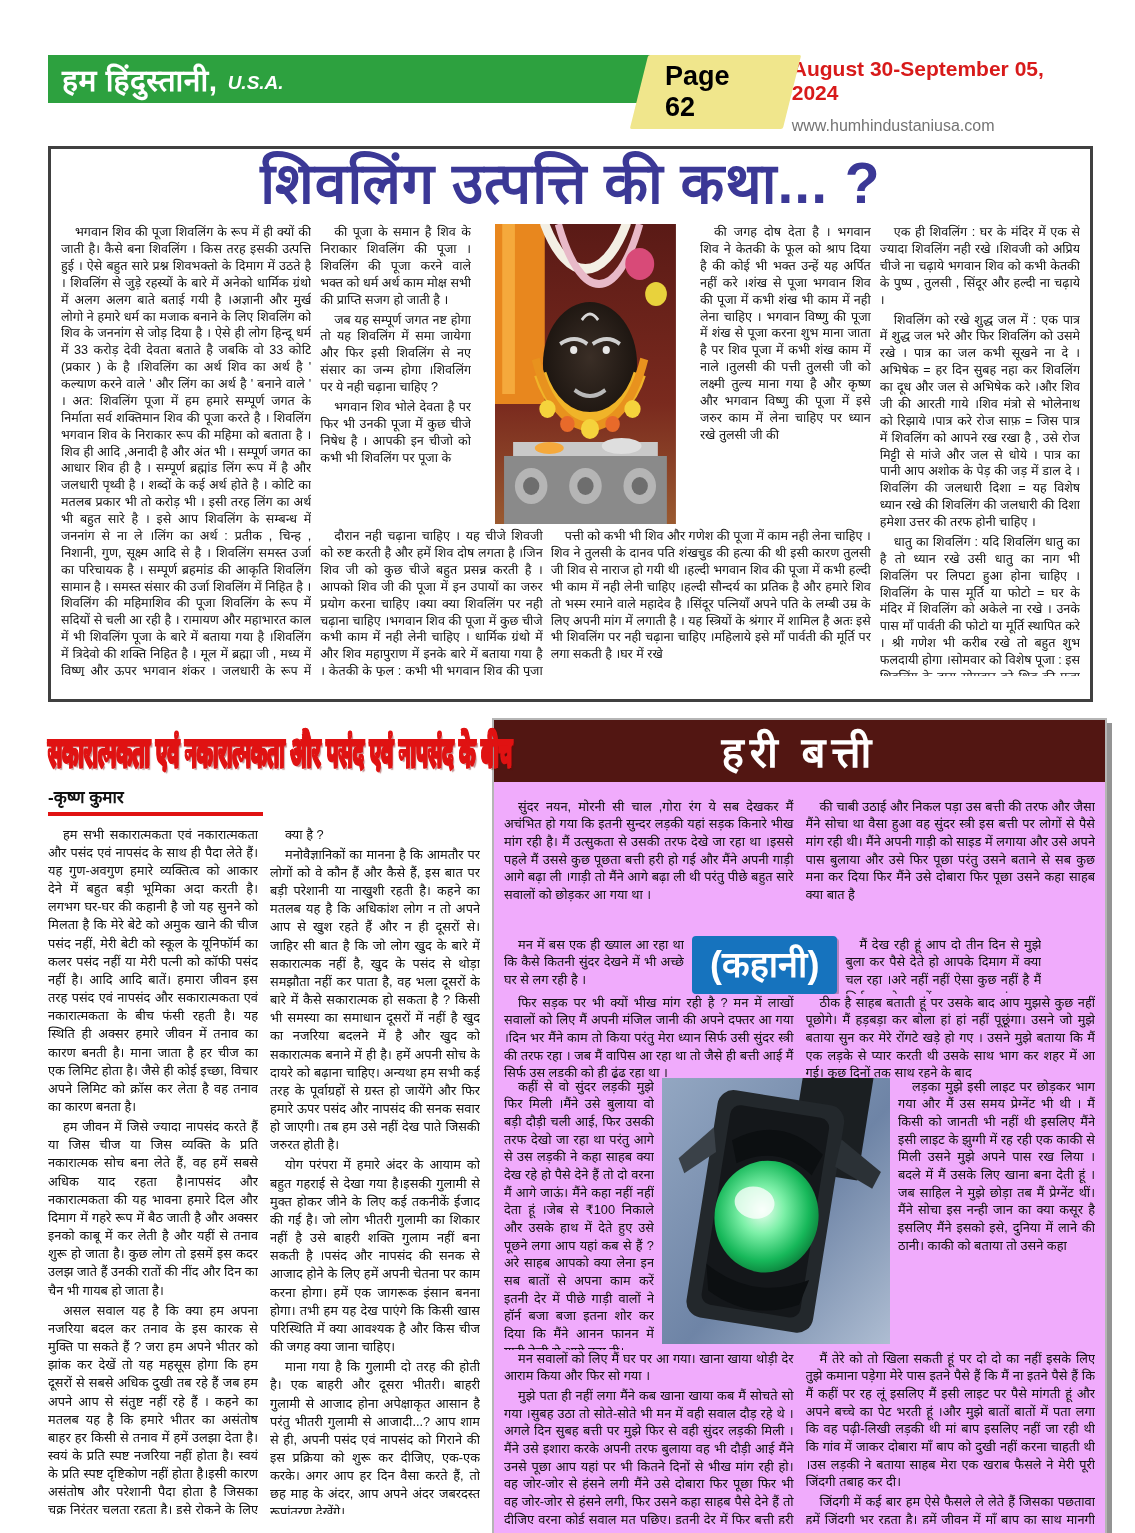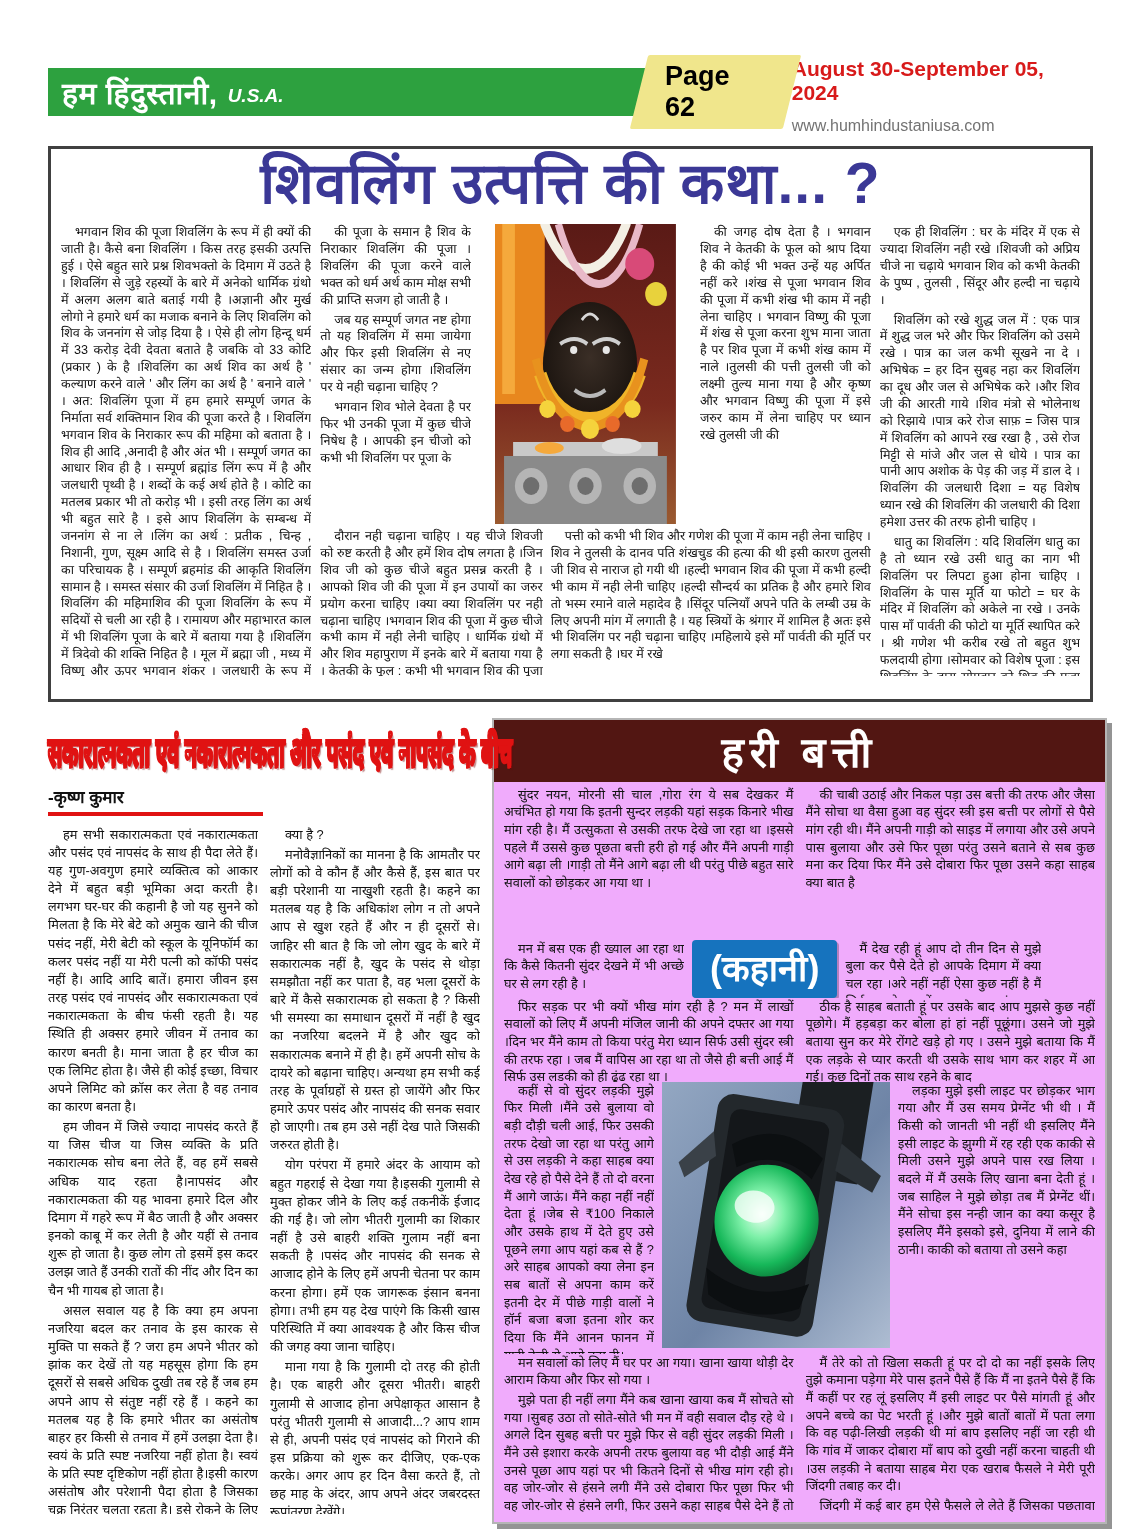--- a/index.html
+++ b/index.html
@@ -3,21 +3,21 @@
 <meta charset="utf-8">
 <style>
   html,body{margin:0;padding:0;background:#ffffff;}
   body{
     width:1135px;height:1533px;overflow:hidden;position:relative;
     font-family:"Liberation Sans","DejaVu Sans",sans-serif;
     -webkit-font-smoothing:antialiased;color:#111;
   }
   
   .masthead{margin:55px 42px 0 48px;display:flex;align-items:flex-start;justify-content:space-between;}
-  .green-wrap{display:flex;align-items:center;}
+  .green-wrap{display:flex;align-items:flex-start;}
   .green-bar{
     background:#2da13f;color:#fff;display:flex;align-items:center;
     padding:7px 70px 7px 14px;height:34px;width:560px;
     clip-path:polygon(0 0,100% 0,93% 100%,0 100%);
   }
   .paper-name{font-size:30px;font-weight:bold;letter-spacing:0.5px;}
   .paper-region{font-size:19px;font-weight:bold;font-style:italic;margin-left:10px;margin-top:8px;}
   .page-badge{
     background:#f0e68c;color:#000;font-size:27px;font-weight:bold;
     padding:6px 26px;transform:skewX(-14deg);margin-left:-46px;align-self:center;
@@ -62,27 +62,27 @@
   .op-rule{width:215px;height:4px;background:#e01212;margin-bottom:10px;}
   .op-cols{display:flex;gap:12px;height:688px;overflow:hidden;font-size:12.8px;line-height:1.42;text-align:justify;}
   .op-col{width:50%;overflow:hidden;}
   .op-col p{margin:0 0 2px 0;text-indent:15px;}
   
   .story{
     flex:1;border:2px solid #b5b5b5;box-shadow:5px 5px 0 #949494;background:#f0abfc;
   }
   .story-banner{background:#521612;height:62px;display:flex;align-items:center;justify-content:center;}
   .story-title{color:#fff;font-weight:bold;font-size:42px;letter-spacing:6px;}
-  .story-body{padding:4px 10px 10px 10px;font-size:12.8px;line-height:1.38;text-align:justify;height:726px;overflow:hidden;display:flex;flex-direction:column;}
+  .story-body{padding:16px 10px 10px 10px;font-size:12.8px;line-height:1.38;text-align:justify;height:726px;overflow:hidden;display:flex;flex-direction:column;}
   .story-body p{margin:0 0 2px 0;text-indent:14px;}
   .band{overflow:hidden;}
   .band-cols{display:flex;gap:12px;}
   .band-cols>div{width:50%;overflow:hidden;}
   .bandA{height:138px;}
-  .bandB{display:flex;gap:8px;height:58px;align-items:center;overflow:hidden;margin-top:16px;}
+  .bandB{display:flex;gap:8px;height:58px;align-items:center;overflow:hidden;}
   .bandB .btxt{overflow:hidden;height:100%;}
   .bandB .btxt.l{width:180px;}
   .bandB .btxt.r{width:196px;}
   .story-tag{
     background:#1673be;color:#fff;font-weight:bold;font-size:36px;
     padding:4px 18px;border-radius:4px;white-space:nowrap;align-self:center;
     box-shadow:2px 2px 0 rgba(0,0,0,.25);
   }
   .bandC{height:84px;}
   .bandD{display:flex;gap:8px;height:272px;overflow:hidden;}

